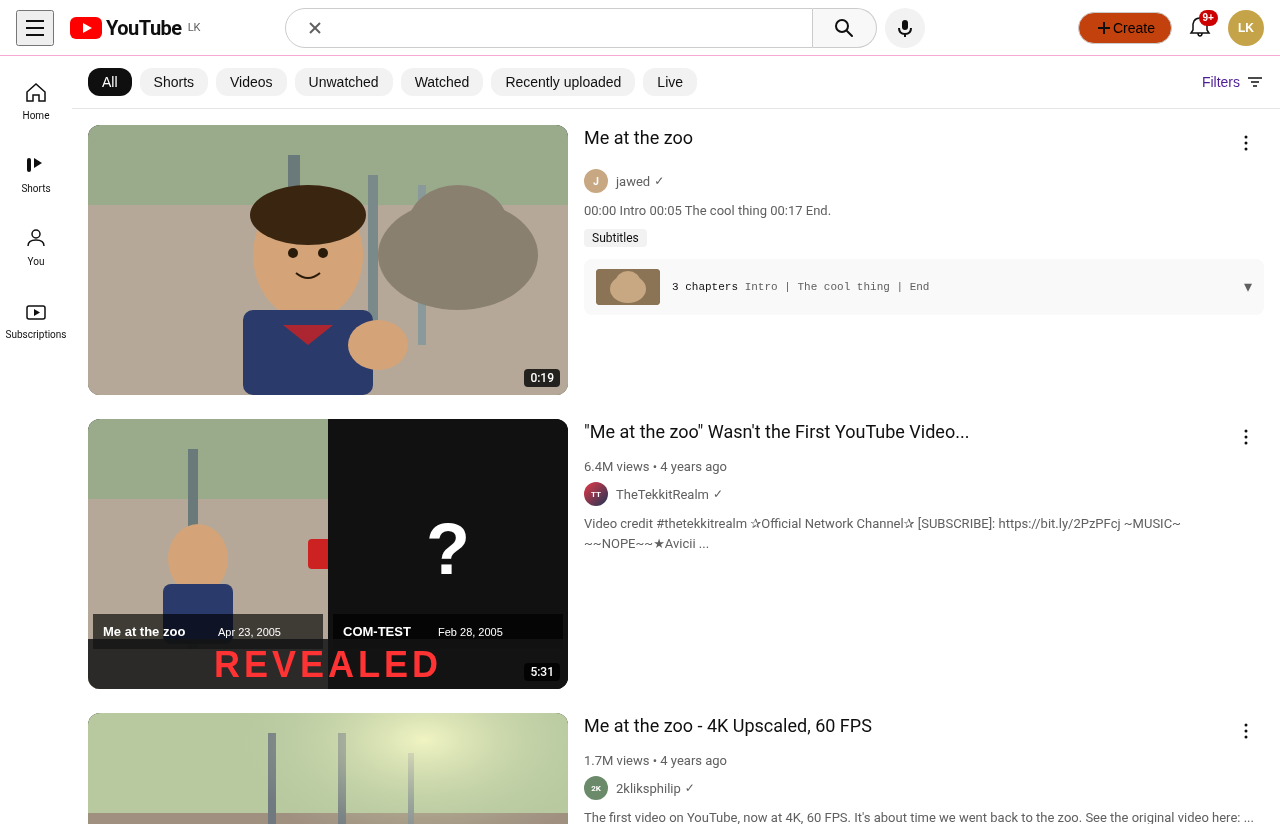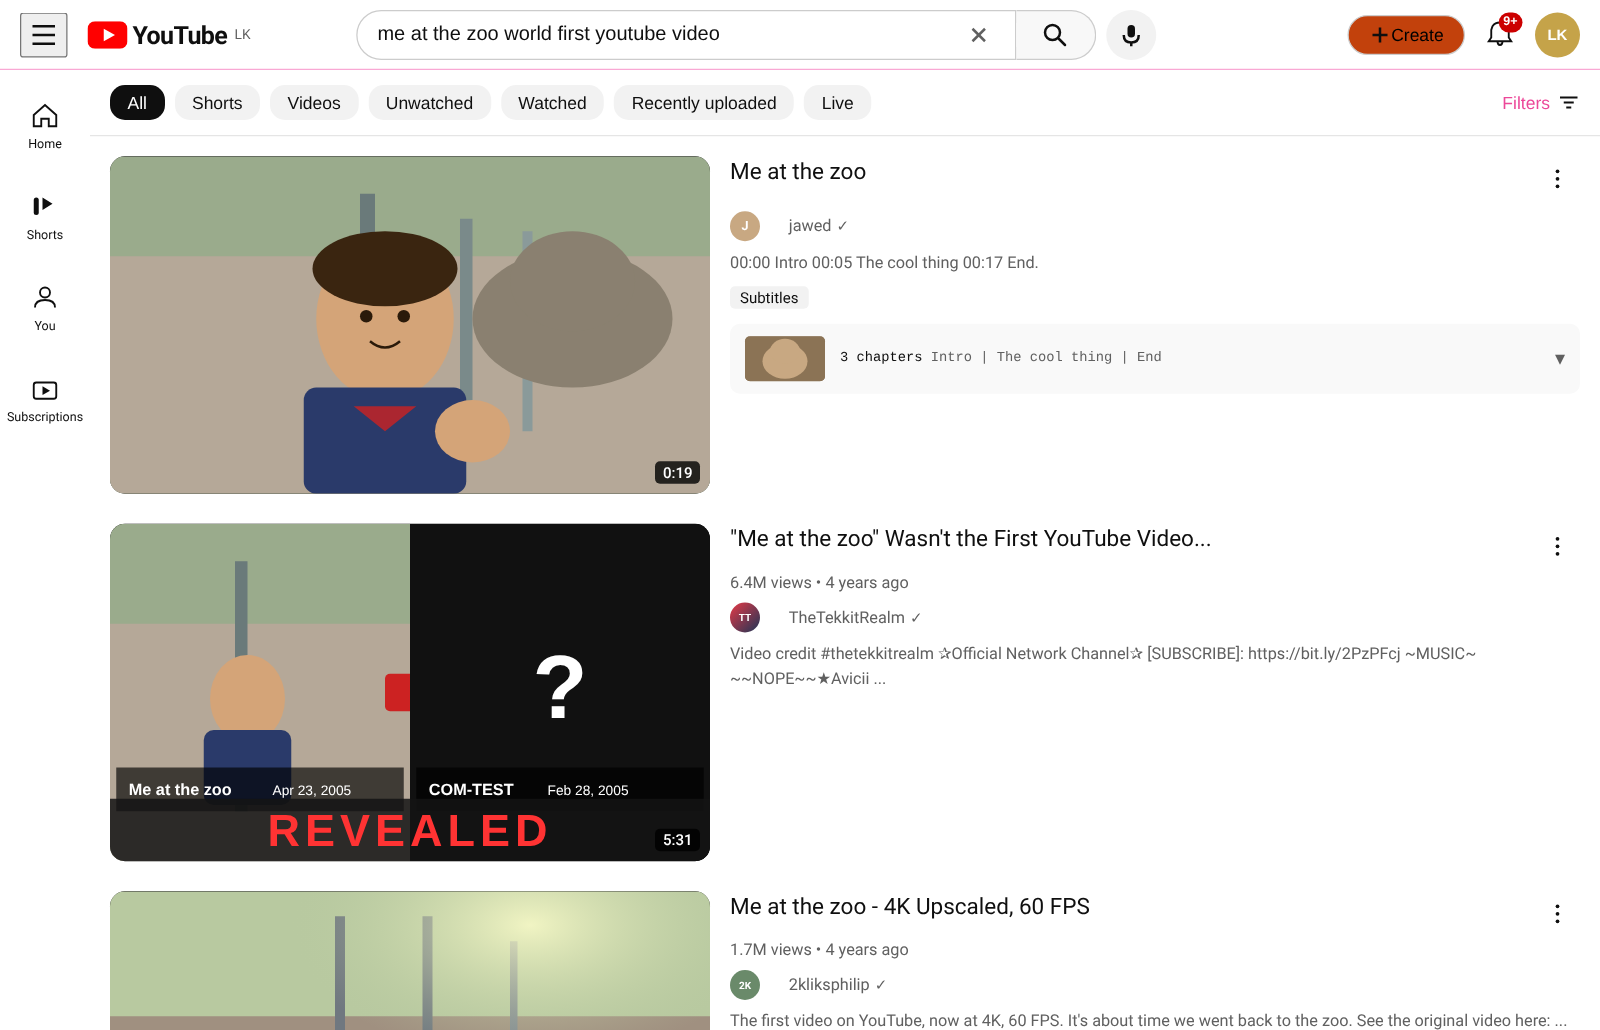--- a/index.html
+++ b/index.html
@@ -101,21 +101,21 @@
     .tab-btn {
       padding: 6px 14px; border-radius: 12px;
       border: none; cursor: pointer;
       font-size: 14px; font-weight: 500; white-space: nowrap;
       background: #f2f2f2; color: #0f0f0f;
     }
     .tab-btn.active { background: #0f0f0f; color: #fff; }
     .filters-btn {
       margin-left: auto; display: flex; align-items: center; gap: 6px;
       background: none; border: none; cursor: pointer;
-      font-size: 14px; font-weight: 500; color: #ec4899;
+      font-size: 14px; font-weight: 500; color: #4c1d95;
     }
 
     
     .results { padding: 16px; }
     .result-item {
       display: flex; gap: 16px; margin-bottom: 24px; cursor: pointer;
     }
     .thumbnail-wrap {
       position: relative; flex-shrink: 0;
       width: 480px; height: 270px; border-radius: 12px; overflow: hidden;
@@ -143,21 +143,21 @@
     .channel-row {
       display: flex; align-items: center; gap: 8px; margin-top: 8px;
     }
     .channel-avatar {
       width: 24px; height: 24px; border-radius: 50%;
       background: #c8a882; flex-shrink: 0;
       display: flex; align-items: center; justify-content: center;
       font-size: 10px; font-weight: 700; color: #fff;
     }
     .channel-name {
-      font-size: 13px; color: #606060; display: flex; align-items: flex-start; gap: 4px; margin-left: 15px;
+      font-size: 13px; color: #606060; display: flex; align-items: flex-start; gap: 4px;
     }
     .verified-icon { color: #606060; font-size: 12px; }
     .video-desc { font-size: 13px; color: #606060; margin-top: 8px; line-height: 1.5; }
     .subtitles-badge {
       display: inline-block; padding: 2px 8px;
       background: #f2f2f2; border-radius: 4px;
       font-size: 12px; color: #0f0f0f; margin-top: 8px;
     }
 
     
@@ -193,21 +193,20 @@
         <rect width="32" height="22" rx="6" fill="#FF0000"></rect>
         <polygon points="13,6 13,16 22,11" fill="white"></polygon>
       </svg>
       <span class="logo-text">YouTube</span>
         <span class="logo-country">LK</span>
     </a>
   </div>
 
   <div class="search-area">
     <div class="search-bar">
-      <input type="text" value="me at the zoo world first youtube video" style="">
       <button class="clear-btn">
         <svg width="18" height="18" viewBox="0 0 18 18">
           <line x1="4" y1="4" x2="14" y2="14" stroke="#606060" stroke-width="2"></line>
           <line x1="14" y1="4" x2="4" y2="14" stroke="#606060" stroke-width="2"></line>
         </svg>
       </button>
     </div>
     <button class="search-submit-btn">
       <svg width="20" height="20" viewBox="0 0 20 20">
         <circle cx="8" cy="8" r="6" fill="none" stroke="#0f0f0f" stroke-width="2"></circle>

